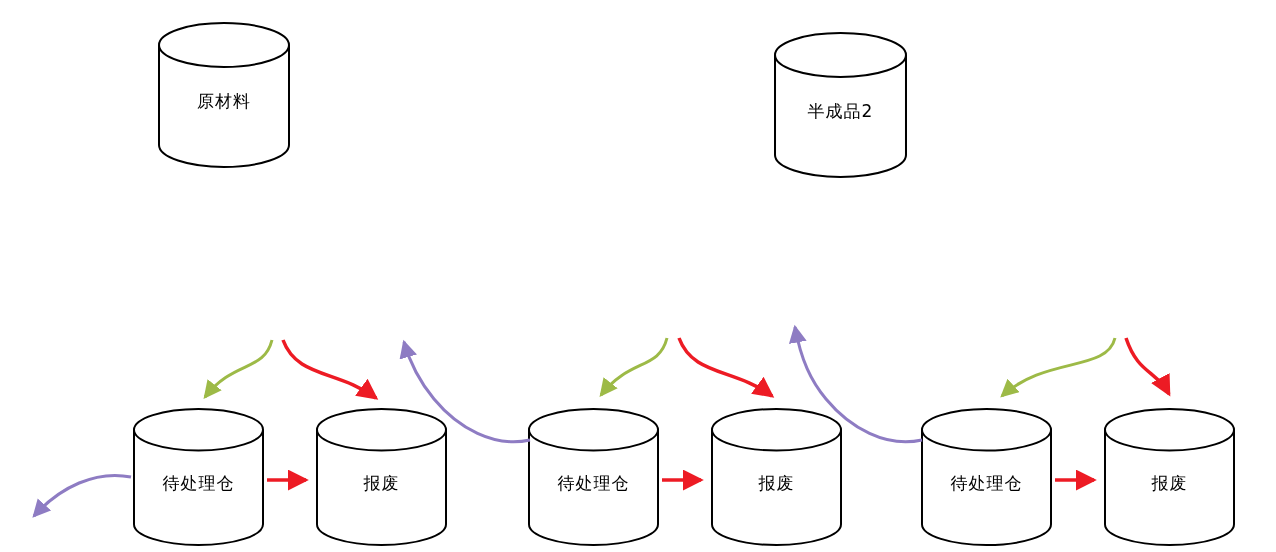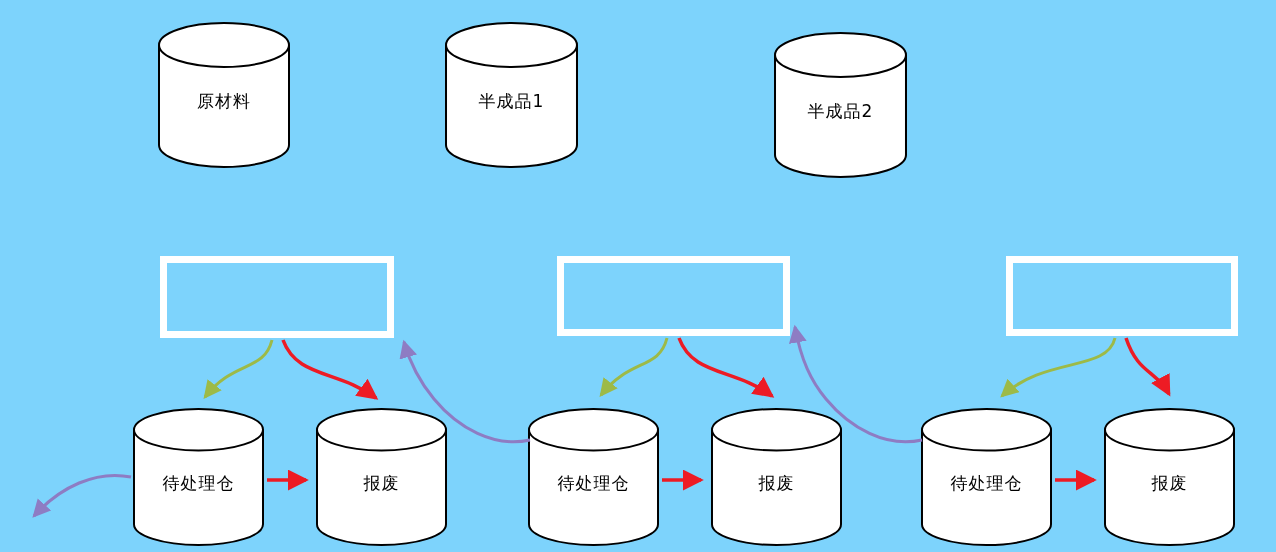--- a/index.html
+++ b/index.html
@@ -4,21 +4,21 @@
 <style>
   html, body {
     margin: 0;
     padding: 0;
     background: #000;
   }
   #stage {
     position: relative;
     width: 1276px;
     height: 552px;
-    background: #7dd3fc;
+    background: #ffffff;
     overflow: hidden;
     font-family: "DejaVu Sans", "Liberation Sans", sans-serif;
   }
   .cyl {
     position: absolute;
   }
   .cyl svg {
     position: absolute;
     inset: 0;
     width: 100%;
@@ -62,27 +62,20 @@
 <div id="stage">
 
   <div class="cyl" style="left:158px;top:22px;width:132px;height:146px">
     <svg viewBox="0 0 132 146" preserveAspectRatio="none">
       <path d="M1,23 A65,22 0 0 1 131,23 L131,123 A65,22 0 0 1 1,123 Z" fill="#ffffff" stroke="#000000" stroke-width="2"></path>
       <path d="M1,23 A65,22 0 0 0 131,23" fill="none" stroke="#000000" stroke-width="2"></path>
     </svg>
     <div class="cyl-label">原材料</div>
   </div>
 
-  <div class="cyl" style="left:445px;top:22px;width:133px;height:146px">
-    <svg viewBox="0 0 132 146" preserveAspectRatio="none">
-      <path d="M1,23 A65,22 0 0 1 131,23 L131,123 A65,22 0 0 1 1,123 Z" fill="#ffffff" stroke="#000000" stroke-width="2"></path>
-      <path d="M1,23 A65,22 0 0 0 131,23" fill="none" stroke="#000000" stroke-width="2"></path>
-    </svg>
-    <div class="cyl-label">半成品1</div>
-  </div>
 
   <div class="cyl" style="left:774px;top:32px;width:133px;height:146px">
     <svg viewBox="0 0 132 146" preserveAspectRatio="none">
       <path d="M1,23 A65,22 0 0 1 131,23 L131,123 A65,22 0 0 1 1,123 Z" fill="#ffffff" stroke="#000000" stroke-width="2"></path>
       <path d="M1,23 A65,22 0 0 0 131,23" fill="none" stroke="#000000" stroke-width="2"></path>
     </svg>
     <div class="cyl-label">半成品2</div>
   </div>
 
 

